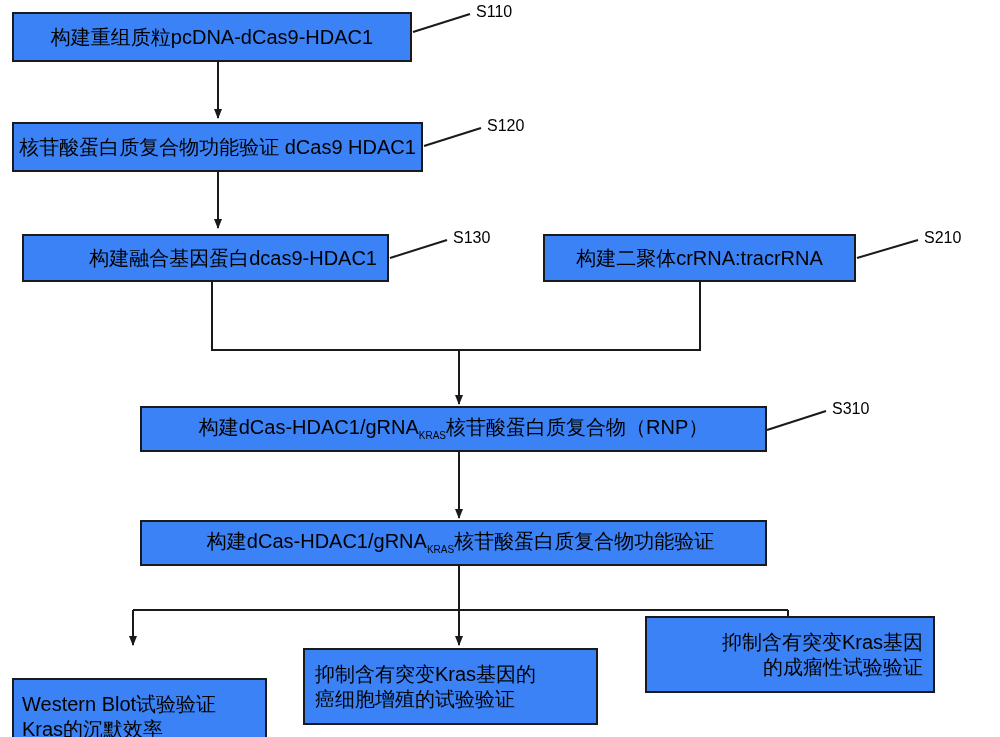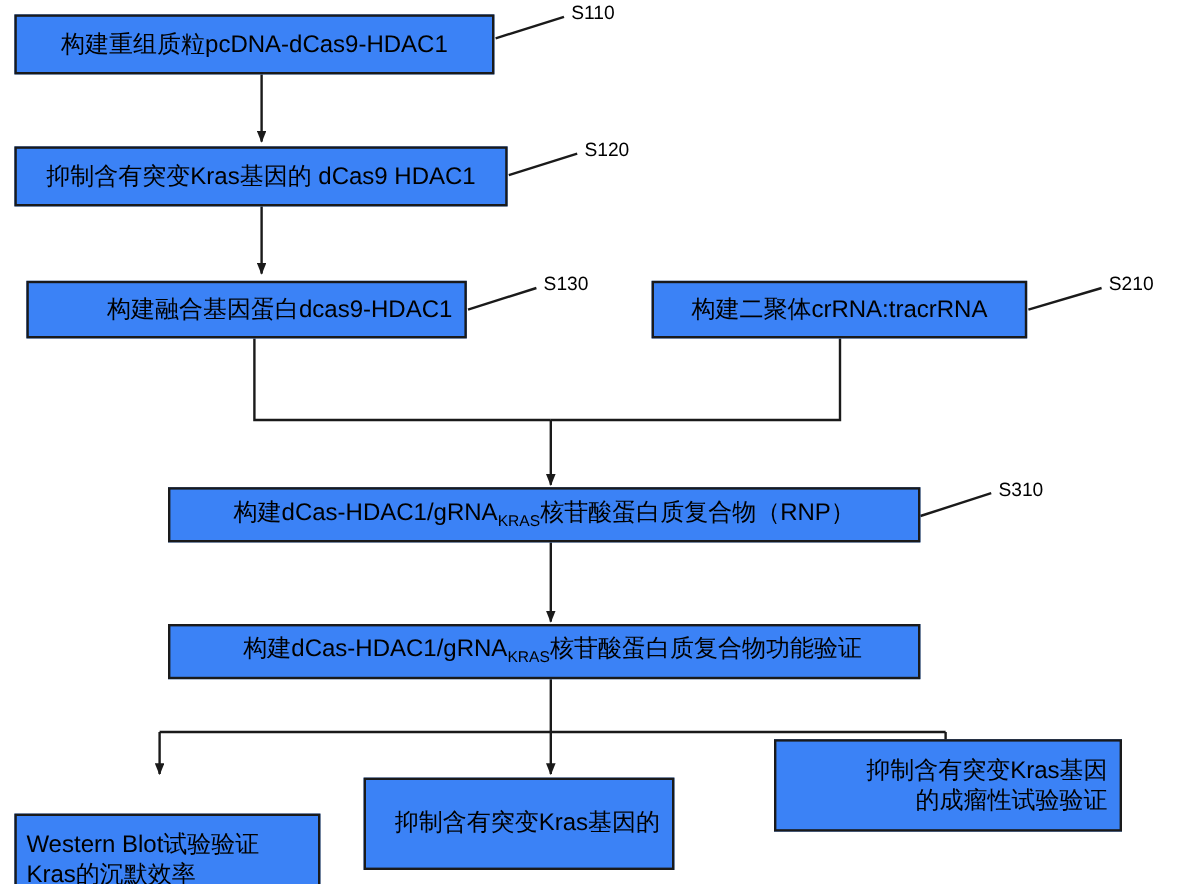--- a/index.html
+++ b/index.html
@@ -35,21 +35,21 @@
   .node.wrap {
     white-space: normal;
   }
   .tag {
     position: absolute;
     font-size: 16px;
     color: #000;
     white-space: nowrap;
   }
   .sub {
-    font-size: 13px;
+    font-size: 10px;
     vertical-align: sub;
   }
   svg.lines {
     position: absolute;
     left: 0;
     top: 0;
     width: 1000px;
     height: 737px;
     pointer-events: none;
   }
@@ -92,21 +92,21 @@
     <line x1="857" y1="258" x2="918" y2="240" stroke="#1a1a1a" stroke-width="2"></line>
     <line x1="767" y1="430" x2="826" y2="411" stroke="#1a1a1a" stroke-width="2"></line>
   </svg>
 
   <div class="node" style="left:12px; top:12px; width:400px; height:50px;">
     <span>构建重组质粒pcDNA-dCas9-HDAC1</span>
   </div>
   <div class="tag" style="left:476px; top:3px;">S110</div>
 
   <div class="node" style="left:12px; top:122px; width:411px; height:50px;">
-    <span>抑制含有突变Kras基因的 dCas9 HDAC1</span>
+    <span>核苷酸蛋白质复合物功能验证 dCas9 HDAC1</span>
   </div>
   <div class="tag" style="left:487px; top:117px;">S120</div>
 
   <div class="node" style="left:22px; top:234px; width:367px; height:48px;justify-content:flex-end;">
     <span>构建融合基因蛋白dcas9-HDAC1</span>
   </div>
   <div class="tag" style="left:453px; top:229px;">S130</div>
 
   <div class="node" style="left:543px; top:234px; width:313px; height:48px;">
     <span>构建二聚体crRNA:tracrRNA</span>
@@ -120,22 +120,23 @@
 
   <div class="node" style="left:140px; top:520px; width:627px; height:46px;padding-left:24px;">
     <span><span>构建dCas-HDAC1/gRNA</span><span class="sub">KRAS</span><span>核苷酸蛋白质复合物功能验证</span></span>
   </div>
 
   <div class="node wrap" style="left:12px; top:678px; width:255px; height:77px; flex-direction:column; align-items:flex-start; justify-content:center; padding-left:8px;">
     <span>Western Blot试验验证</span>
     <span>Kras的沉默效率</span>
   </div>
 
-  <div class="node wrap" style="left:303px; top:648px; width:259px; height:77px; flex-direction:column; align-items:flex-end; justify-content:center;">
+  <div class="node wrap" style="left:303px; top:648px; width:295px; height:77px; flex-direction:column; align-items:flex-start; justify-content:center;">
     <span>抑制含有突变Kras基因的</span>
+    <span>癌细胞增殖的试验验证</span>
   </div>
 
   <div class="node wrap" style="left:645px; top:616px; width:290px; height:77px; flex-direction:column; align-items:flex-end; justify-content:center;">
     <span>抑制含有突变Kras基因</span>
     <span>的成瘤性试验验证</span>
   </div>
 
 </div>
 
 </body></html>

